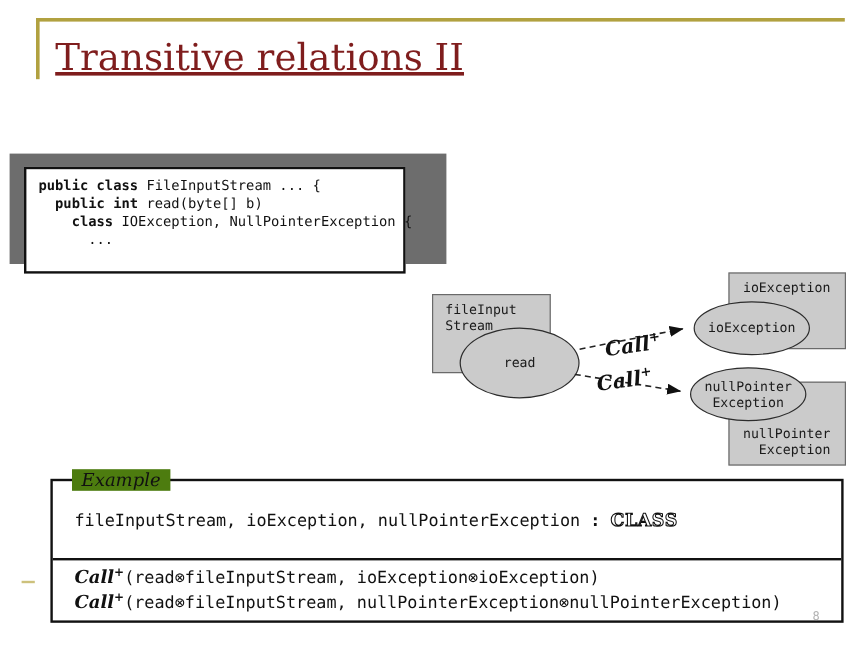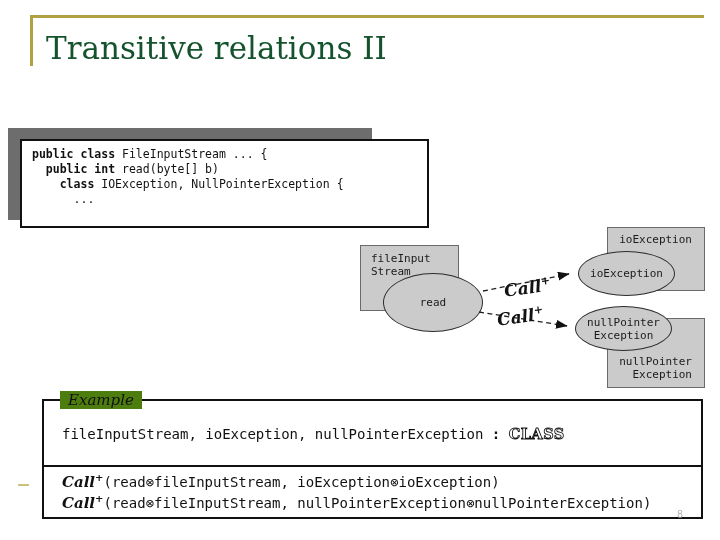--- a/index.html
+++ b/index.html
@@ -9,26 +9,26 @@
     font-family: "Liberation Sans", sans-serif; color:#111;
   }
   
   .rule-top { position:absolute; left:30px; top:15px; width:674px; height:3px; background:#b1a140; }
   .rule-left { position:absolute; left:30px; top:15px; width:3px; height:51px; background:#b1a140; }
   .rule-bottom-dash { position:absolute; left:18px; top:484px; width:11px; height:2px; background:#cdc17c; }
   
   .title {
     position:absolute; left:46px; top:30px;
     font-family:"DejaVu Serif","Liberation Serif",serif;
-    font-size:31px; font-weight:400; color:#14532d; letter-spacing:0px; white-space:nowrap;
+    font-size:31px; font-weight:400; color:#7f1d1d; letter-spacing:0px; white-space:nowrap;text-decoration:underline;
   }
   
   .code-shadow { position:absolute; left:8px; top:128px; width:364px; height:92px; background:#6d6d6d; }
   .code-box {
-    position:absolute; left:20px; top:139px; width:409px; height:89px;
+    position:absolute; left:20px; top:139px; width:318px; height:89px;
     background:#fff; border:2px solid #111; box-sizing:border-box;
     padding:6px 0 0 10px;
     font-family:"DejaVu Sans Mono","Liberation Mono",monospace;
     font-size:11.5px; line-height:15px; color:#111;
   }
   .code-line { white-space:pre; }
   .code-line .kw { font-weight:bold; }
   
   .node-rect {
     position:absolute; background:#cbcbcb; border:1px solid #6a6a6a; box-sizing:border-box;

